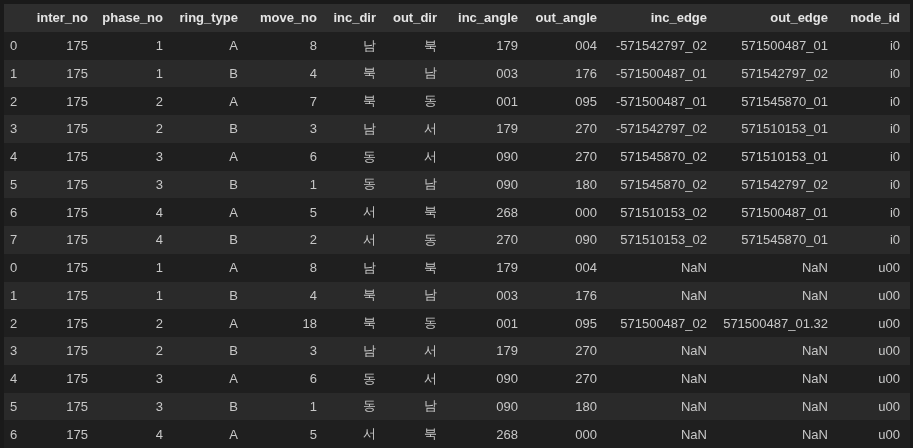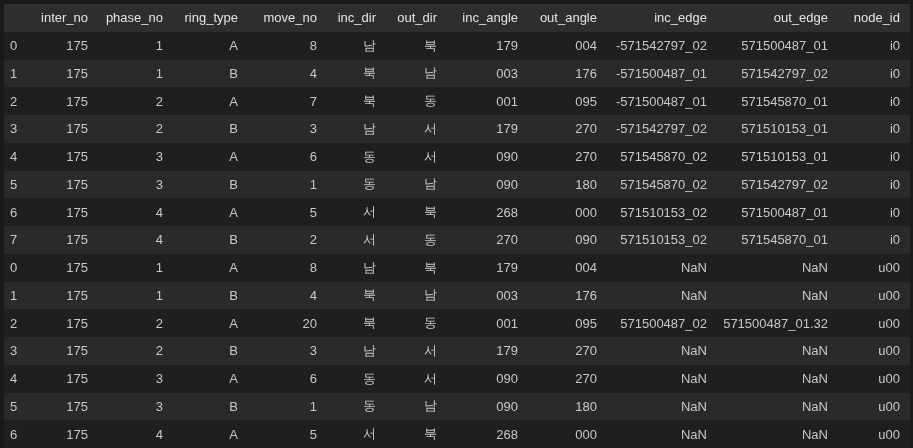--- a/index.html
+++ b/index.html
@@ -27,21 +27,21 @@
     padding: 0 10px 0 0;
     text-align: right;
     vertical-align: middle;
     white-space: nowrap;
     overflow: hidden;
     border: none;
   }
   table.dataframe thead th {
     background: var(--header-bg, #2e2e2e);
     color: var(--header-text, #e4e4e4);
-    font-weight: normal;
+    font-weight: bold;
   }
   table.dataframe tbody tr:nth-child(odd) td {
     background: var(--row-even-bg, #1f1f1f);
   }
   table.dataframe tbody tr:nth-child(even) td {
     background: var(--row-odd-bg, #2a2a2a);
   }
   table.dataframe th.idx-col,
   table.dataframe td.idx-col {
     text-align: left;
@@ -222,21 +222,21 @@
           <td>176</td>
           <td>NaN</td>
           <td>NaN</td>
           <td>u00</td>
         </tr>
         <tr>
           <td class="idx-col">2</td>
           <td>175</td>
           <td>2</td>
           <td>A</td>
-          <td>20</td>
+          <td>18</td>
           <td>북</td>
           <td>동</td>
           <td>001</td>
           <td>095</td>
           <td>571500487_02</td>
           <td>571500487_01.32</td>
           <td>u00</td>
         </tr>
         <tr>
           <td class="idx-col">3</td>

